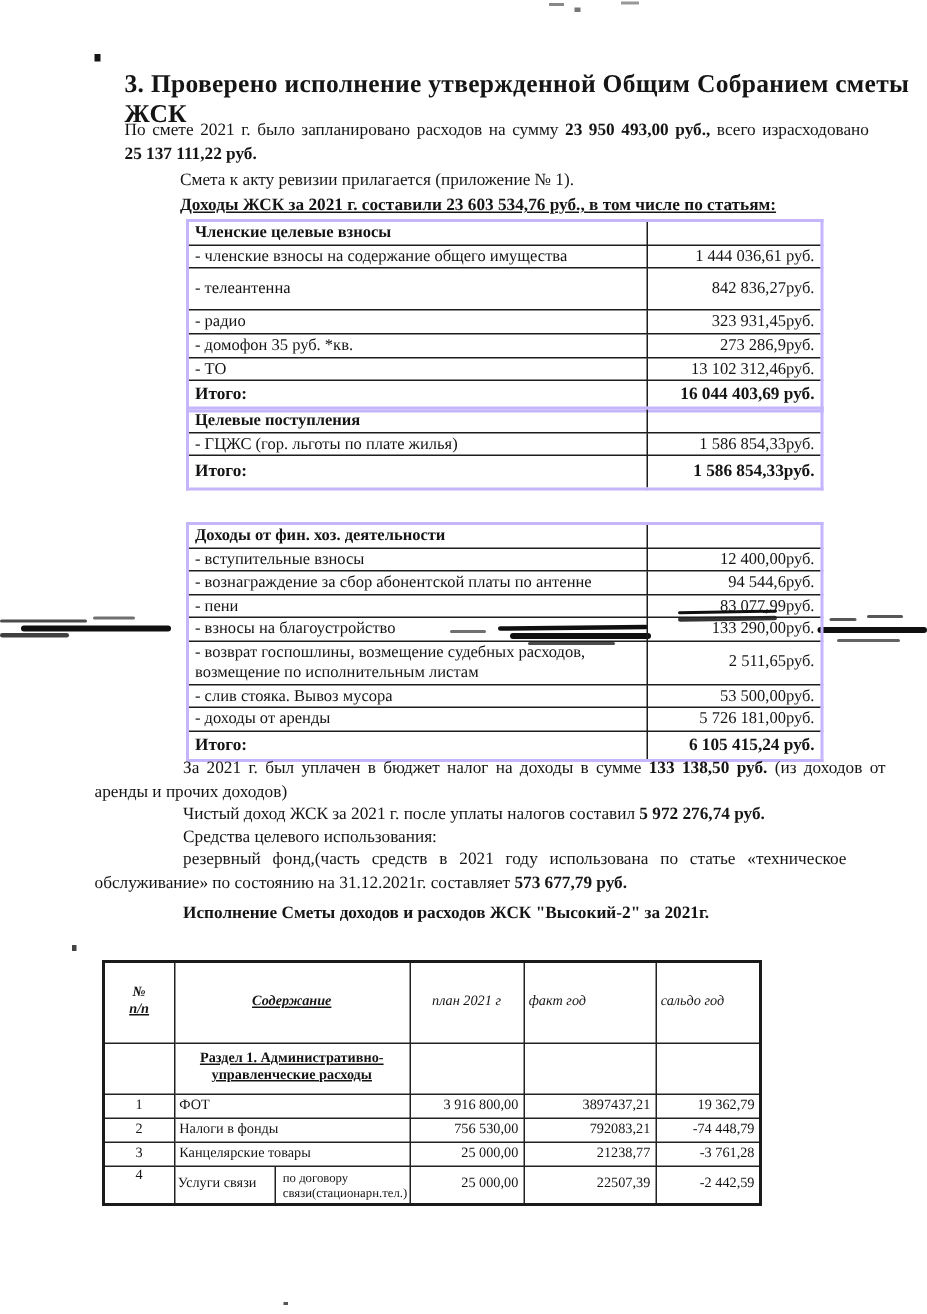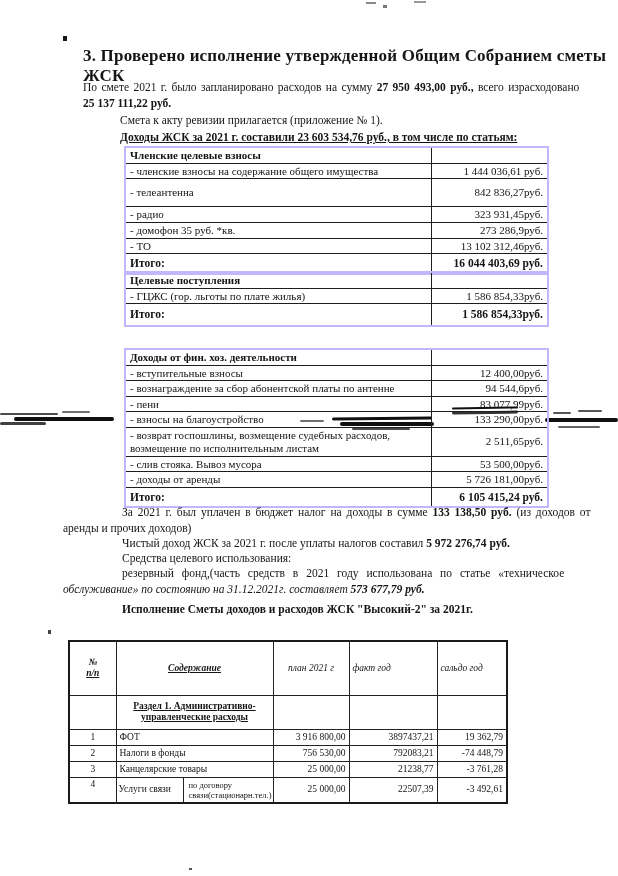--- a/index.html
+++ b/index.html
@@ -58,21 +58,21 @@
 
   <div class="scrib" style="left:332px;top:417px;width:100px;height:3px;transform:rotate(-.6deg);"></div>
   <div class="scrib" style="left:340px;top:422px;width:94px;height:4px;"></div>
   <div class="scrib" style="left:352px;top:428px;width:58px;height:2px;opacity:.75;"></div>
   <div class="scrib" style="left:300px;top:420px;width:24px;height:2px;opacity:.6;"></div>
   <div class="scrib" style="left:452px;top:407px;width:66px;height:2px;transform:rotate(-1deg);"></div>
   <div class="scrib" style="left:452px;top:411px;width:66px;height:3px;transform:rotate(-.8deg);opacity:.85;"></div>
 
   <div class="abs title" style="left:83px;top:46px;">3. Проверено исполнение утвержденной Общим Собранием сметы ЖСК</div>
 
-  <div class="abs line" style="left:83px;top:80px;word-spacing:1.5px;"><span>По смете 2021 г. было запланировано расходов на сумму </span><b>27 950 493,00 руб.,</b><span> всего израсходовано</span></div>
+  <div class="abs line" style="left:83px;top:80px;word-spacing:1.5px;"><span>По смете 2021 г. было запланировано расходов на сумму </span><b>23 950 493,00 руб.,</b><span> всего израсходовано</span></div>
   <div class="abs line" style="left:83px;top:96px;"><b>25 137 111,22 руб.</b></div>
 
   <div class="abs line" style="left:120px;top:113px;">Смета к акту ревизии прилагается (приложение № 1).</div>
   <div class="abs line b u" style="left:120px;top:130px;">Доходы ЖСК за 2021 г. составили 23 603 534,76 руб., в том числе по статьям:</div>
 
   <table class="inc" style="left:124px;top:146px;width:423px;">
     <colgroup>
         <col style="width:306px">
         <col style="width:117px">
       </colgroup>
@@ -172,21 +172,21 @@
           <td class="val">6 105 415,24 руб.</td>
         </tr>
   </tbody>
     </table>
 
   <div class="abs line" style="left:122px;top:505px;word-spacing:2px;"><span>За 2021 г. был уплачен в бюджет налог на доходы в сумме </span><b>133 138,50 руб.</b><span> (из доходов от</span></div>
   <div class="abs line" style="left:63px;top:521px;"><span>аренды и прочих доходов)</span></div>
   <div class="abs line" style="left:122px;top:536px;"><span>Чистый доход ЖСК за 2021 г. после уплаты налогов составил </span><b>5 972 276,74 руб.</b></div>
   <div class="abs line" style="left:122px;top:551px;"><span>Средства целевого использования:</span></div>
   <div class="abs line" style="left:122px;top:566px;word-spacing:5px;"><span>резервный фонд,(часть средств в 2021 году использована по статье «техническое</span></div>
-  <div class="abs line" style="left:63px;top:582px;font-style:italic;"><span>обслуживание» по состоянию на 31.12.2021г. составляет </span><b>573 677,79 руб.</b></div>
+  <div class="abs line" style="left:63px;top:582px;"><span>обслуживание» по состоянию на 31.12.2021г. составляет </span><b>573 677,79 руб.</b></div>
 
   <div class="abs smh" style="left:122px;top:603px;">Исполнение Сметы доходов и расходов  ЖСК "Высокий-2" за 2021г.</div>
 
   <table class="bud" style="left:68px;top:640px;width:438px;">
     <colgroup>
         <col style="width:47px">
         <col style="width:157px">
         <col style="width:76px">
         <col style="width:88px">
         <col style="width:70px">
@@ -239,18 +239,18 @@
         <div class="splitcell">
           <div class="left">Услуги связи</div>
           <div class="right">
             <div>по договору</div>
             <div>связи(стационарн.тел.)</div>
           </div>
         </div>
       </td>
       <td class="num vbot">25 000,00</td>
       <td class="num vbot">22507,39</td>
-      <td class="num vbot">-3 492,61</td>
+      <td class="num vbot">-2 442,59</td>
     </tr>
   </tbody>
     </table>
 
 </div>
 
 </body></html>

